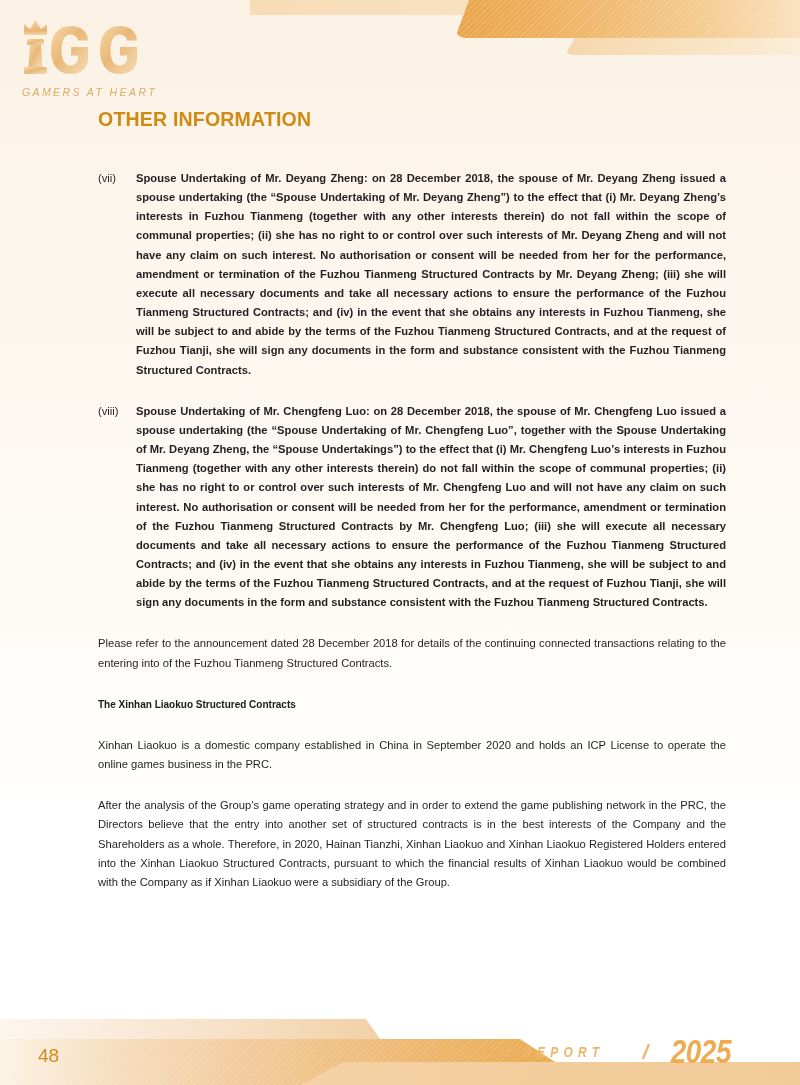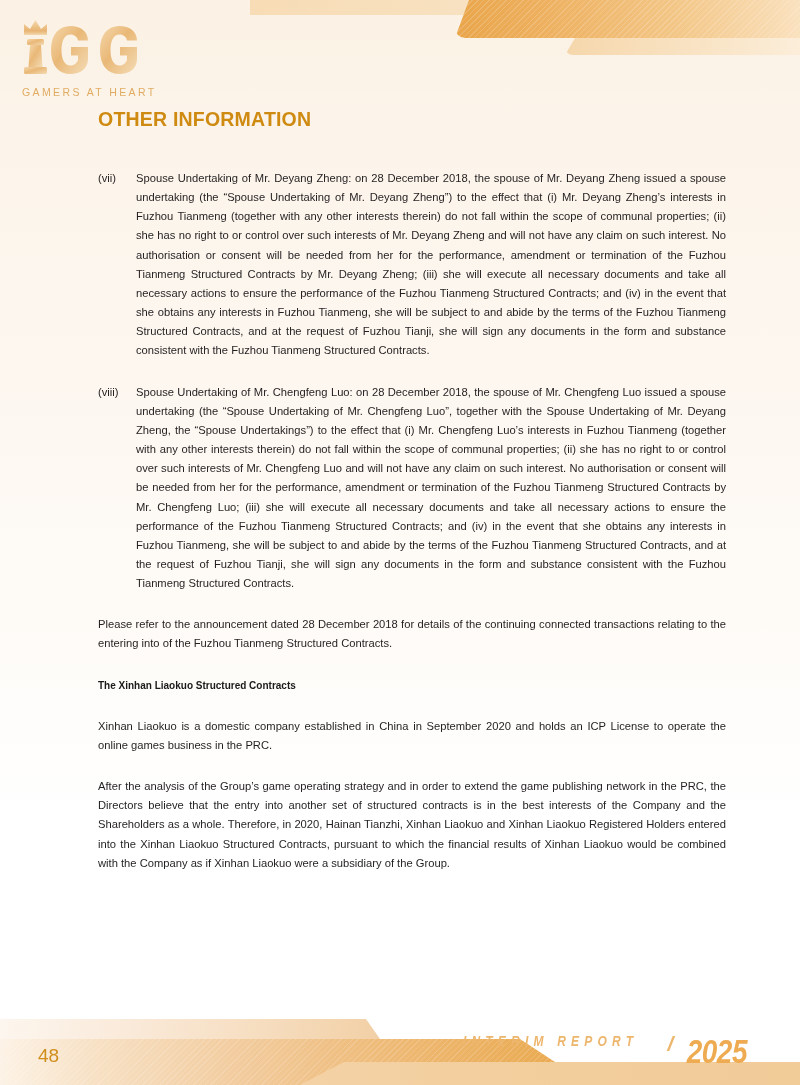--- a/index.html
+++ b/index.html
@@ -86,20 +86,21 @@
   }
   .logo-tagline {
     position: absolute;
     top: 69px;
     left: 4px;
     font-size: 10.5px;
     letter-spacing: 2.4px;
     color: #e0ac62;
     font-family: "Liberation Sans", sans-serif;
     white-space: nowrap;
+    font-style: italic;
   }
 
   
   .page-heading {
     position: absolute;
     top: 107px;
     left: 98px;
     font-size: 21px;
     font-weight: bold;
     letter-spacing: 0.2px;
@@ -130,20 +131,21 @@
     line-height: 19.15px;
     color: #231f20;
   }
   .list-body {
     flex: 1 1 auto;
     font-size: 11.2px;
     line-height: 19.15px;
     color: #231f20;
     text-align: justify;
     text-justify: inter-word;
+    font-weight: bold;
   }
 
   p.para {
     margin: 0 0 22px 0;
     font-size: 11.2px;
     line-height: 19.15px;
     color: #231f20;
     text-align: justify;
     text-justify: inter-word;
   }
@@ -210,25 +212,25 @@
     left: 38px;
     top: 50px;
     font-size: 19px;
     font-weight: normal;
     color: #d08e1c;
     font-family: "Liberation Sans", sans-serif;
   }
 
   .footer-title {
     position: absolute;
-    right: 46px;
+    right: 62px;
     top: 37px;
     display: flex;
-    align-items: flex-start;
-    gap: 7px;
+    align-items: center;
+    gap: 16px;
     white-space: nowrap;
   }
   .ft-words {
     font-size: 15px;
     font-style: italic;
     font-weight: bold;
     letter-spacing: 6.5px;
     color: #edb66d;
     font-family: "Liberation Sans Narrow", "Liberation Sans", sans-serif;
     transform: scaleX(0.8);

